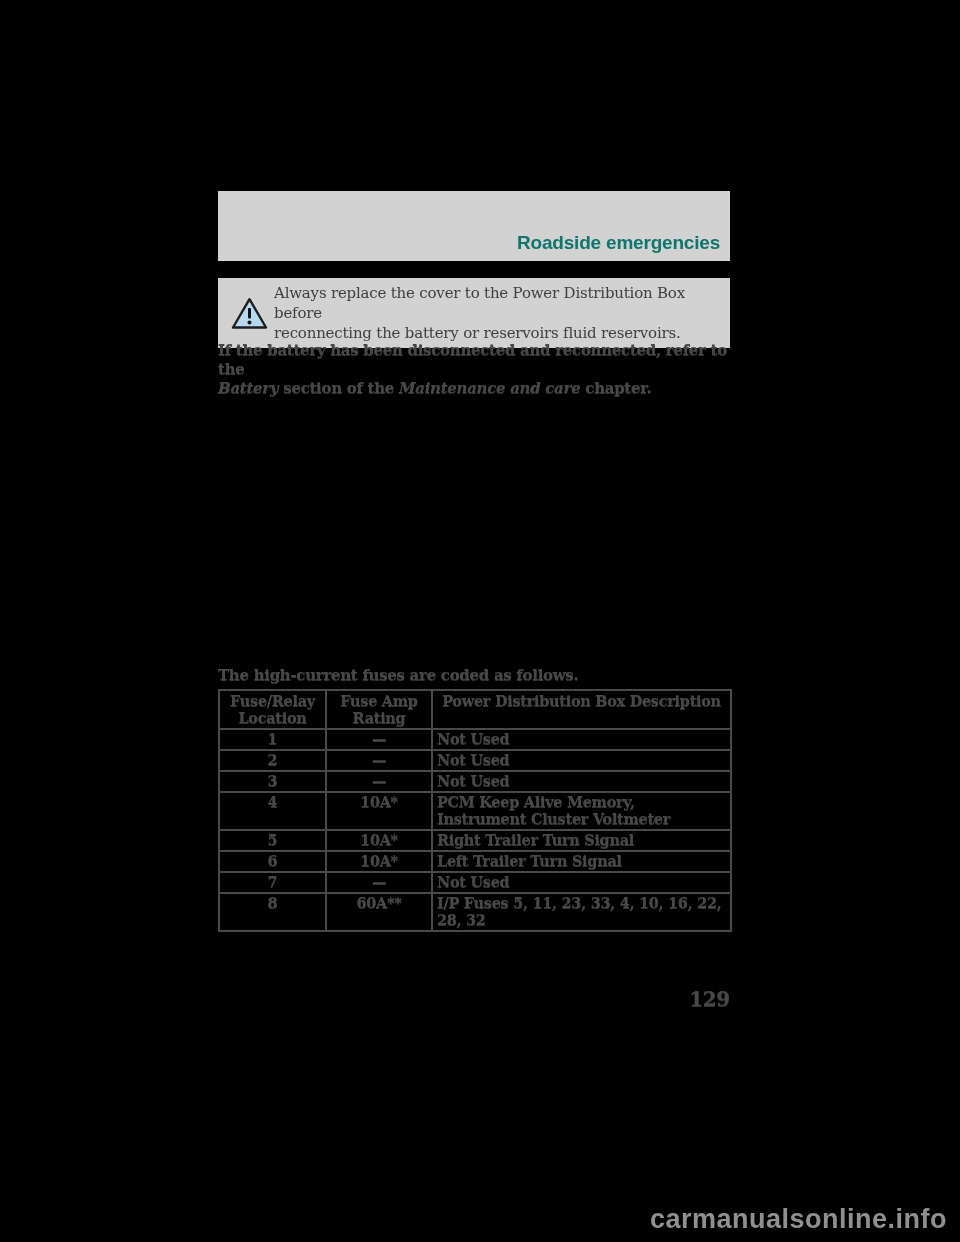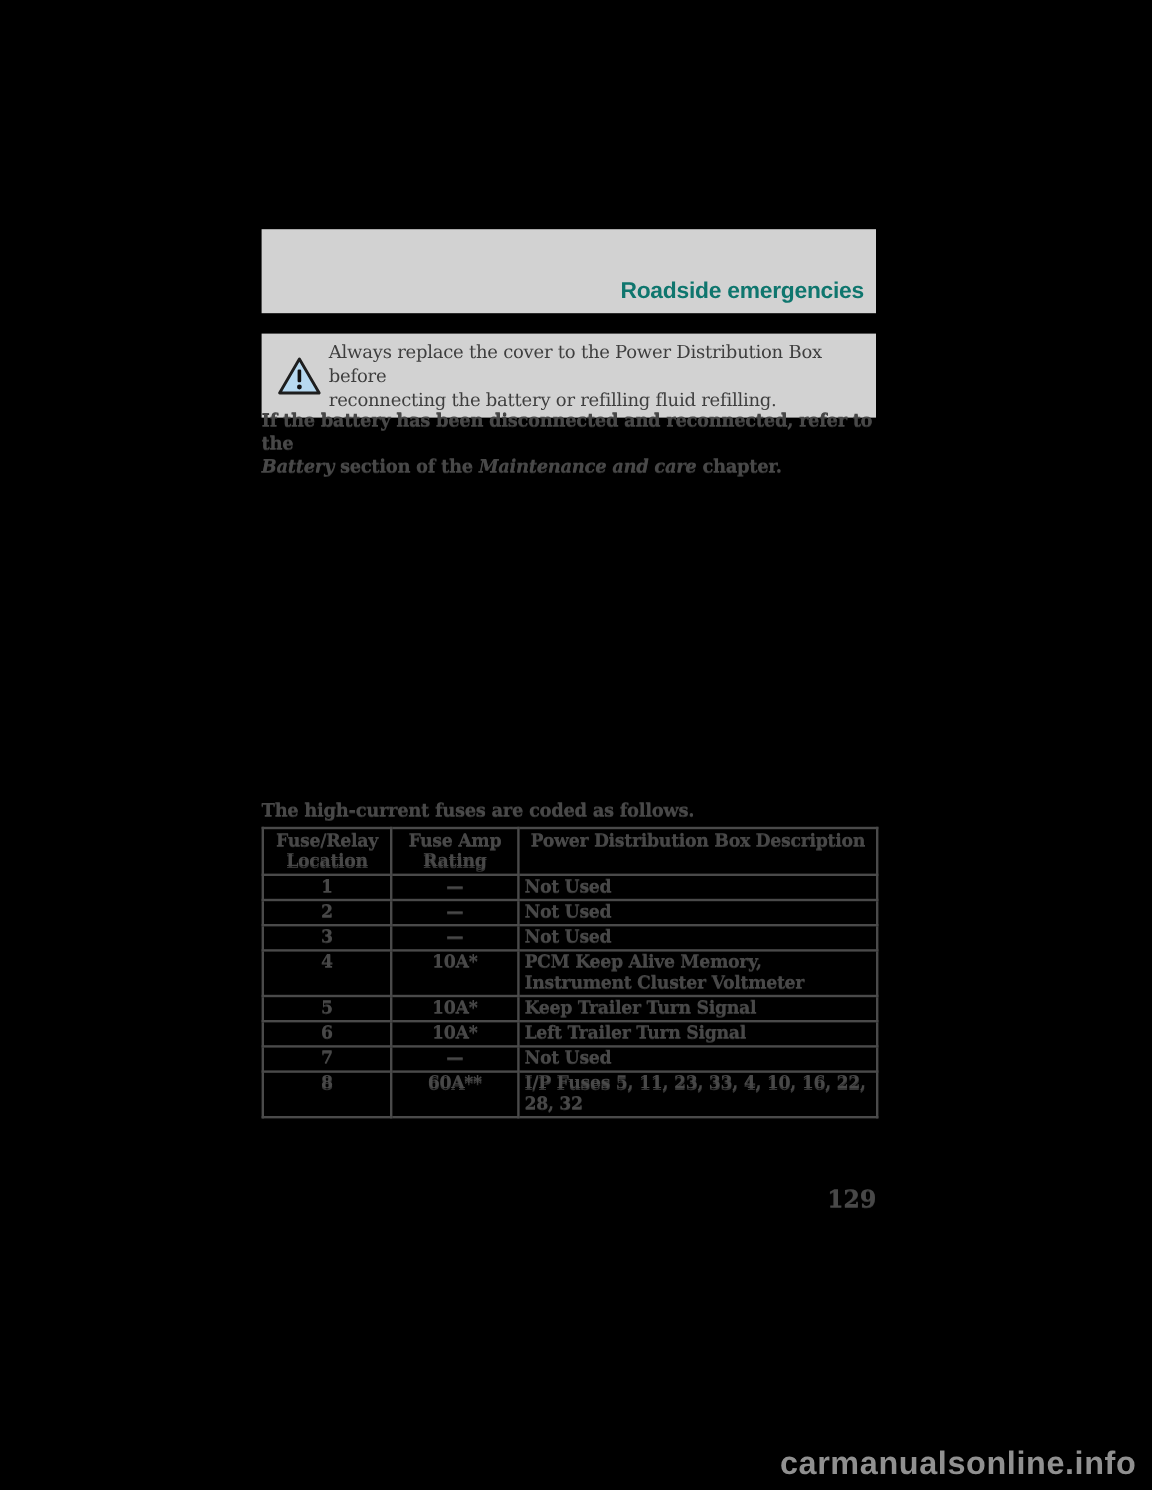--- a/index.html
+++ b/index.html
@@ -94,21 +94,21 @@
   <div id="warning-box" class="gray-panel">
     <span class="warn-icon-wrap">
       <svg width="37" height="33" viewBox="0 0 37 33">
         <path d="M18.5 2.2 L35 30.5 H2 Z" fill="#b7d9f0" stroke="#1e1e1e" stroke-width="2.4" stroke-linejoin="round"></path>
         <rect x="17" y="11" width="3" height="10.5" rx="1" fill="#111"></rect>
         <circle cx="18.5" cy="25.5" r="2" fill="#111"></circle>
       </svg>
     </span>
     <span id="warning-text">
       <span>Always replace the cover to the Power Distribution Box before</span><br>
-      <span>reconnecting the battery or refilling fluid refilling.</span>
+      <span>reconnecting the battery or reservoirs fluid reservoirs.</span>
     </span>
   </div>
 
   <div id="fuse-intro" class="ghost">The high-current fuses are coded as follows.</div>
 
   <div id="battery-note" class="ghost">
     <span>If the battery has been disconnected and reconnected, refer to the</span><br>
     <span id="battery-note-line2"><i>Battery</i><span> section of the </span><i>Maintenance and care</i><span> chapter.</span></span>
   </div>
 
@@ -142,21 +142,21 @@
           <td>Not Used</td>
         </tr>
         <tr>
           <td>4</td>
           <td>10A*</td>
           <td>PCM Keep Alive Memory, Instrument Cluster Voltmeter</td>
         </tr>
         <tr>
           <td>5</td>
           <td>10A*</td>
-          <td>Keep Trailer Turn Signal</td>
+          <td>Right Trailer Turn Signal</td>
         </tr>
         <tr>
           <td>6</td>
           <td>10A*</td>
           <td>Left Trailer Turn Signal</td>
         </tr>
         <tr>
           <td>7</td>
           <td>—</td>
           <td>Not Used</td>

